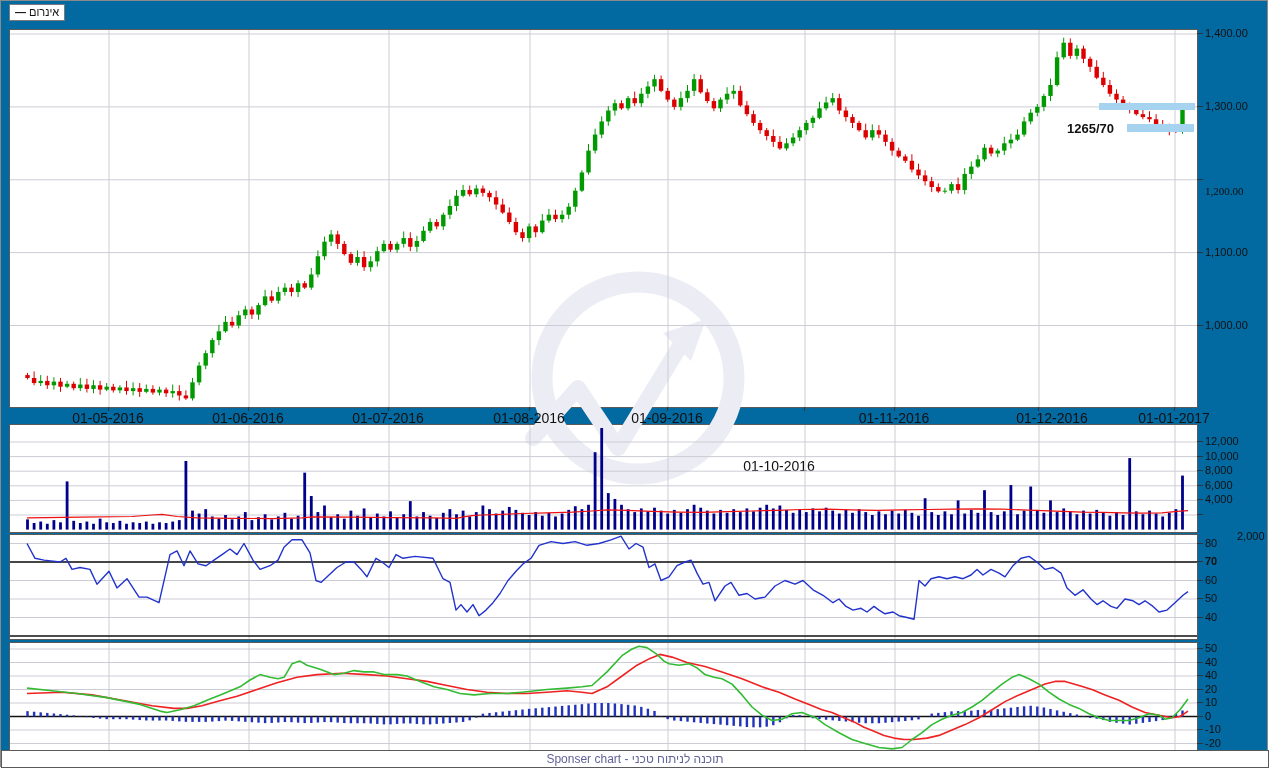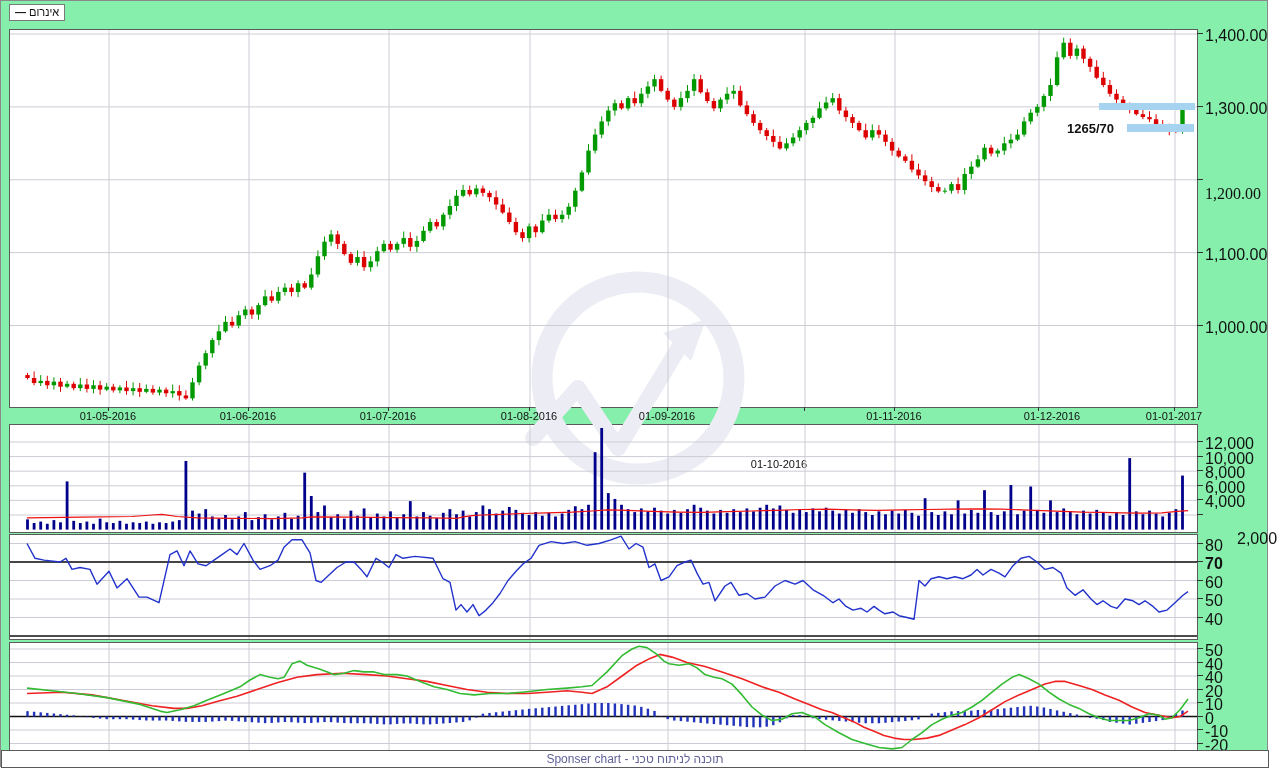--- a/index.html
+++ b/index.html
@@ -1,28 +1,28 @@
 <!DOCTYPE html>
 <html><head>
 <meta charset="utf-8">
 <style>
   html,body{margin:0;padding:0;background:#fff;width:1280px;height:768px;overflow:hidden;
     font-family:"Liberation Sans",sans-serif;-webkit-font-smoothing:antialiased;}
-  #app{position:absolute;left:0;top:0;width:1268px;height:767px;border:1px solid #8a8a8a;background:#86efac;box-sizing:border-box;}
+  #app{position:absolute;left:0;top:0;width:1268px;height:767px;border:1px solid #8a8a8a;background:#0369a1;box-sizing:border-box;}
   .panel{position:absolute;left:8px;width:1187px;background:#fff;border:1px solid #5a5a5a;box-sizing:content-box;}
   .panel svg{position:relative;z-index:2;display:block;}
   #legendBox{position:absolute;left:8px;top:3px;height:15px;padding:0 5px;border:1px solid #7a7a7a;
     background:#fff;z-index:5;font-size:11px;line-height:15px;color:#111;white-space:nowrap;}
   #legendBox .dash{font-weight:bold;margin-right:3px;}
   #watermark{position:absolute;left:498px;top:253px;width:300px;height:256px;z-index:1;pointer-events:none;}
   #annotation{position:absolute;left:1066px;top:120px;z-index:4;font-size:13px;font-weight:bold;color:#111;}
   .szone{position:absolute;z-index:3;}
-  .axis-label{position:absolute;left:1204px;font-size:16px;color:#111;z-index:3;white-space:nowrap;}
+  .axis-label{position:absolute;left:1204px;font-size:11px;color:#111;z-index:3;white-space:nowrap;}
   .axis-tick{position:absolute;left:1196px;width:6px;height:1px;background:#333;z-index:3;}
-  .date-label{position:absolute;font-size:11px;color:#111;z-index:2;transform:translateX(-50%);white-space:nowrap;}
+  .date-label{position:absolute;font-size:14px;color:#111;z-index:2;transform:translateX(-50%);white-space:nowrap;}
   .date-tick{position:absolute;width:1px;height:4px;background:#333;top:406px;z-index:2;}
   #dateAxis{position:absolute;left:8px;top:406px;width:1187px;height:16px;z-index:2;}
   #footerBar{position:absolute;left:0px;top:749px;width:1266px;height:16px;border:1px solid #5a5a5a;
     background:#fff;text-align:center;font-size:12px;line-height:16px;z-index:4;}
 </style>
 </head>
 <body>
 
 <div id="app">
 

